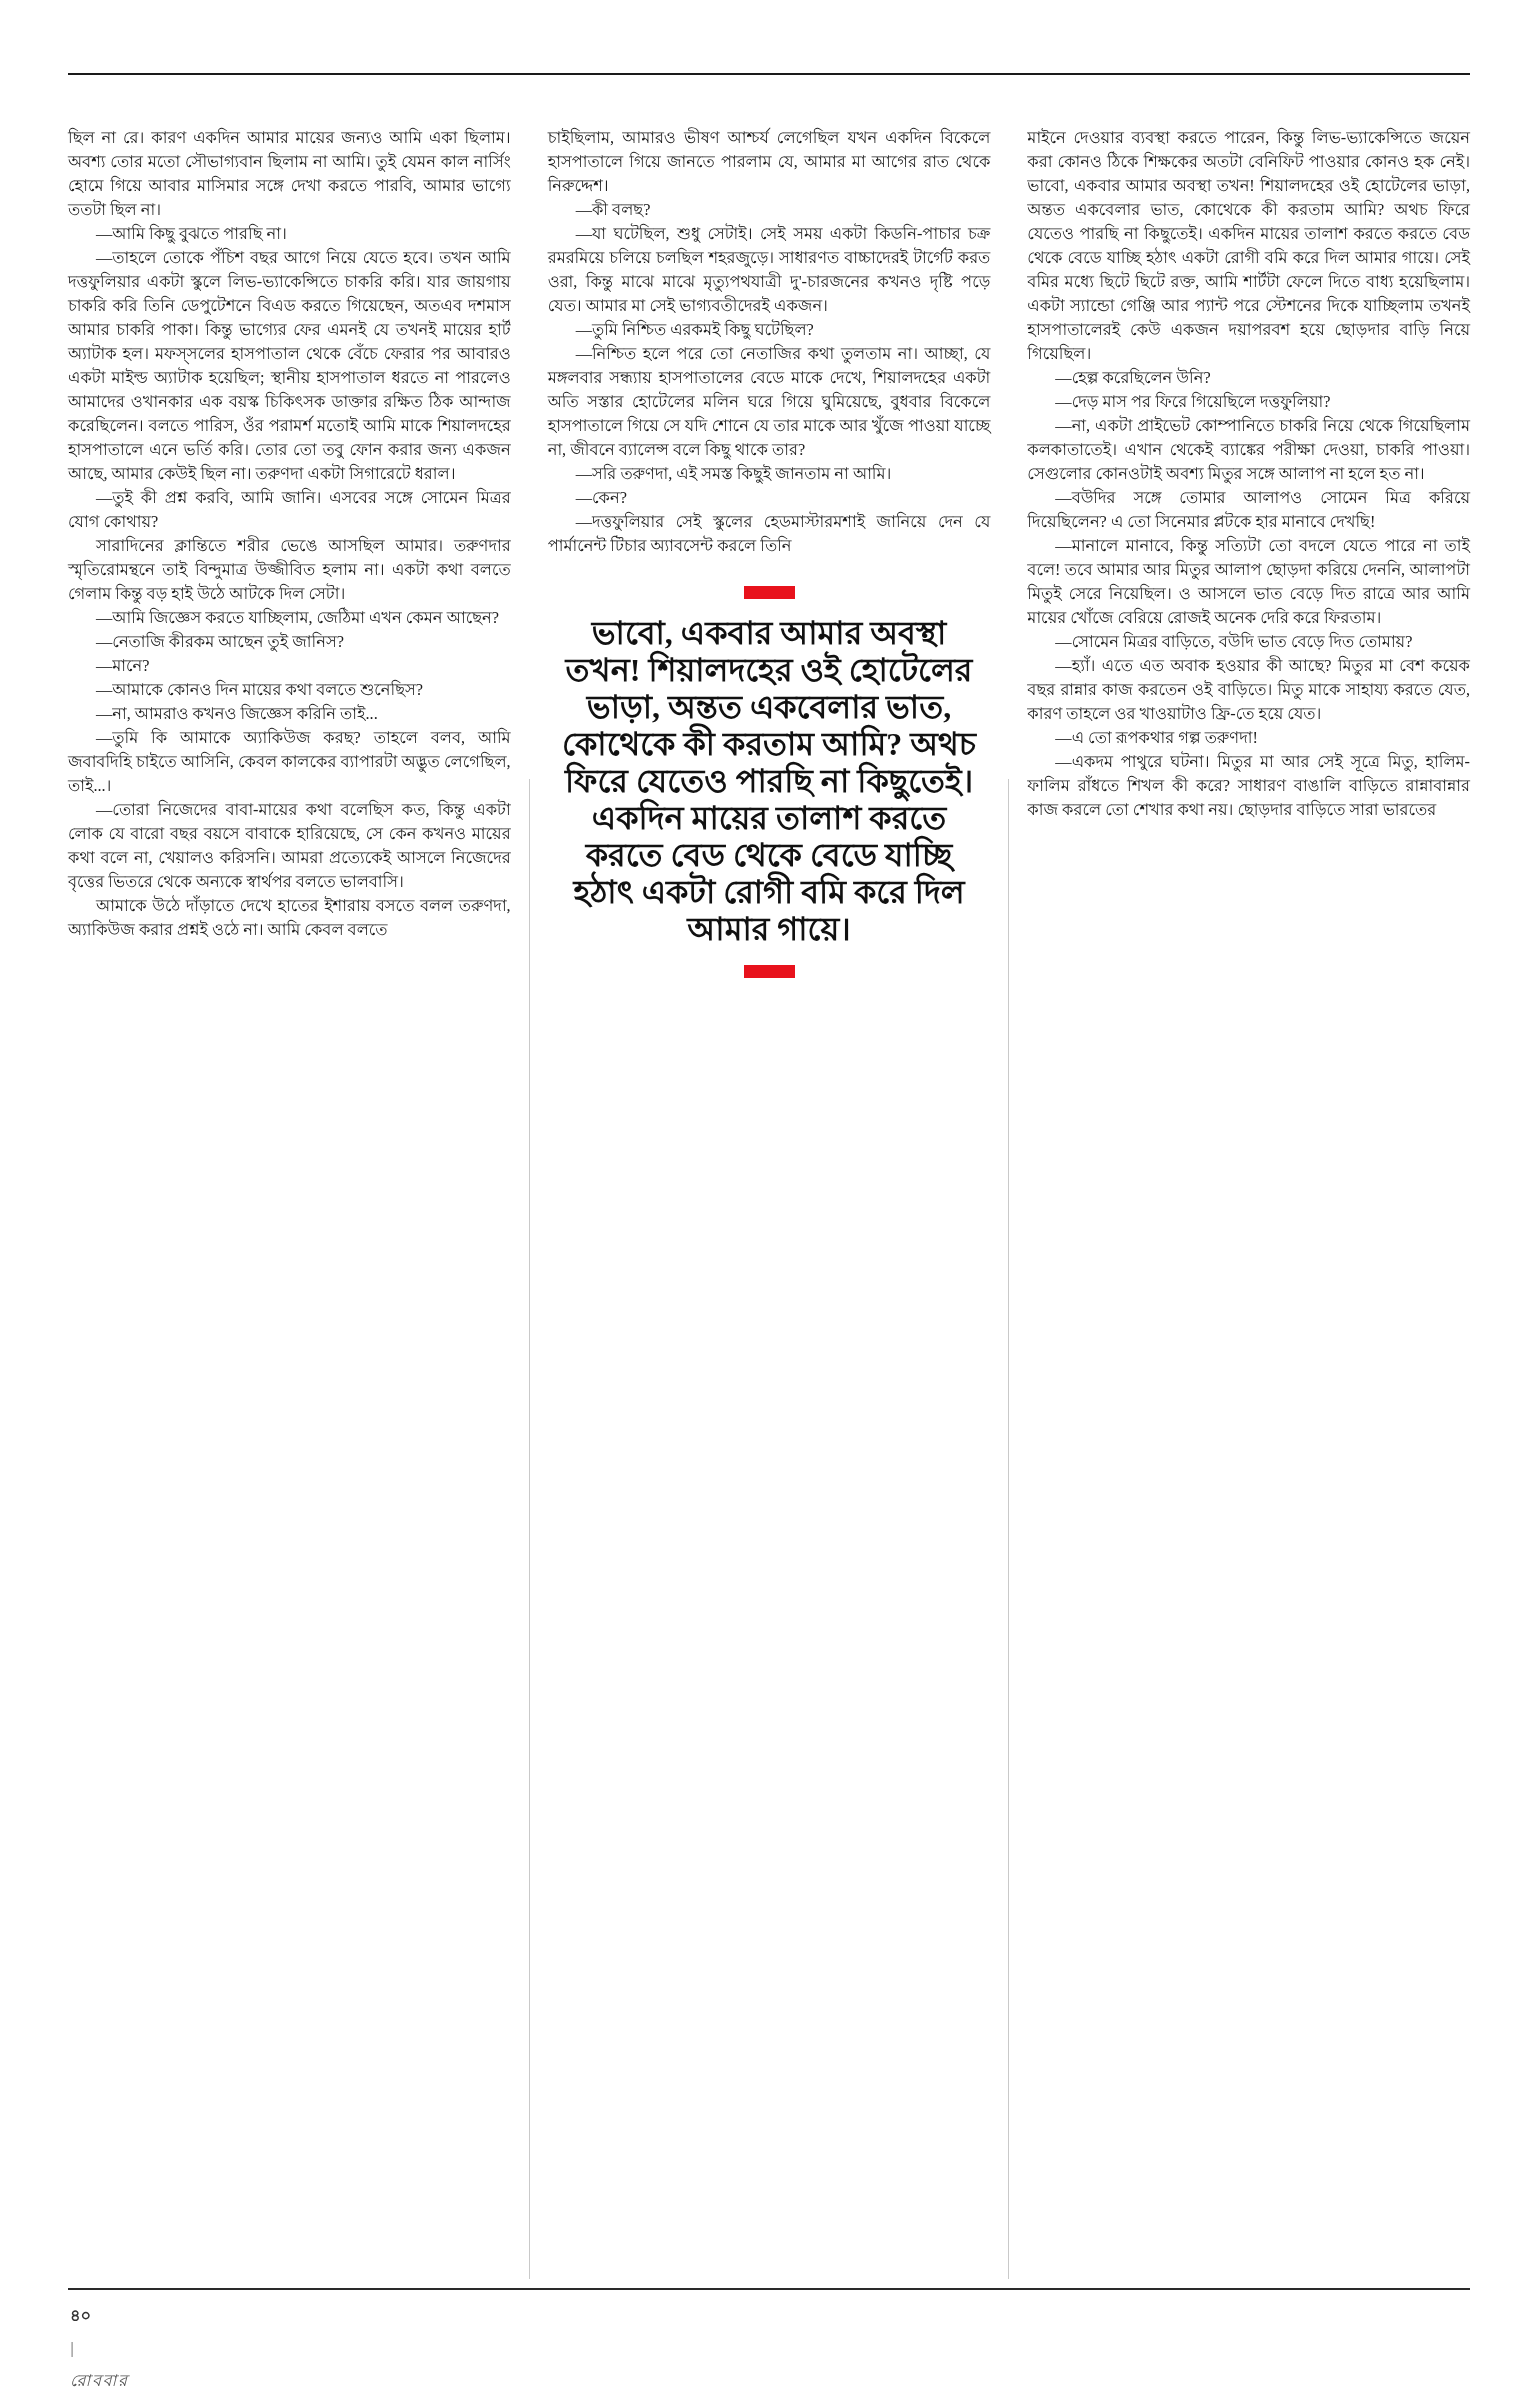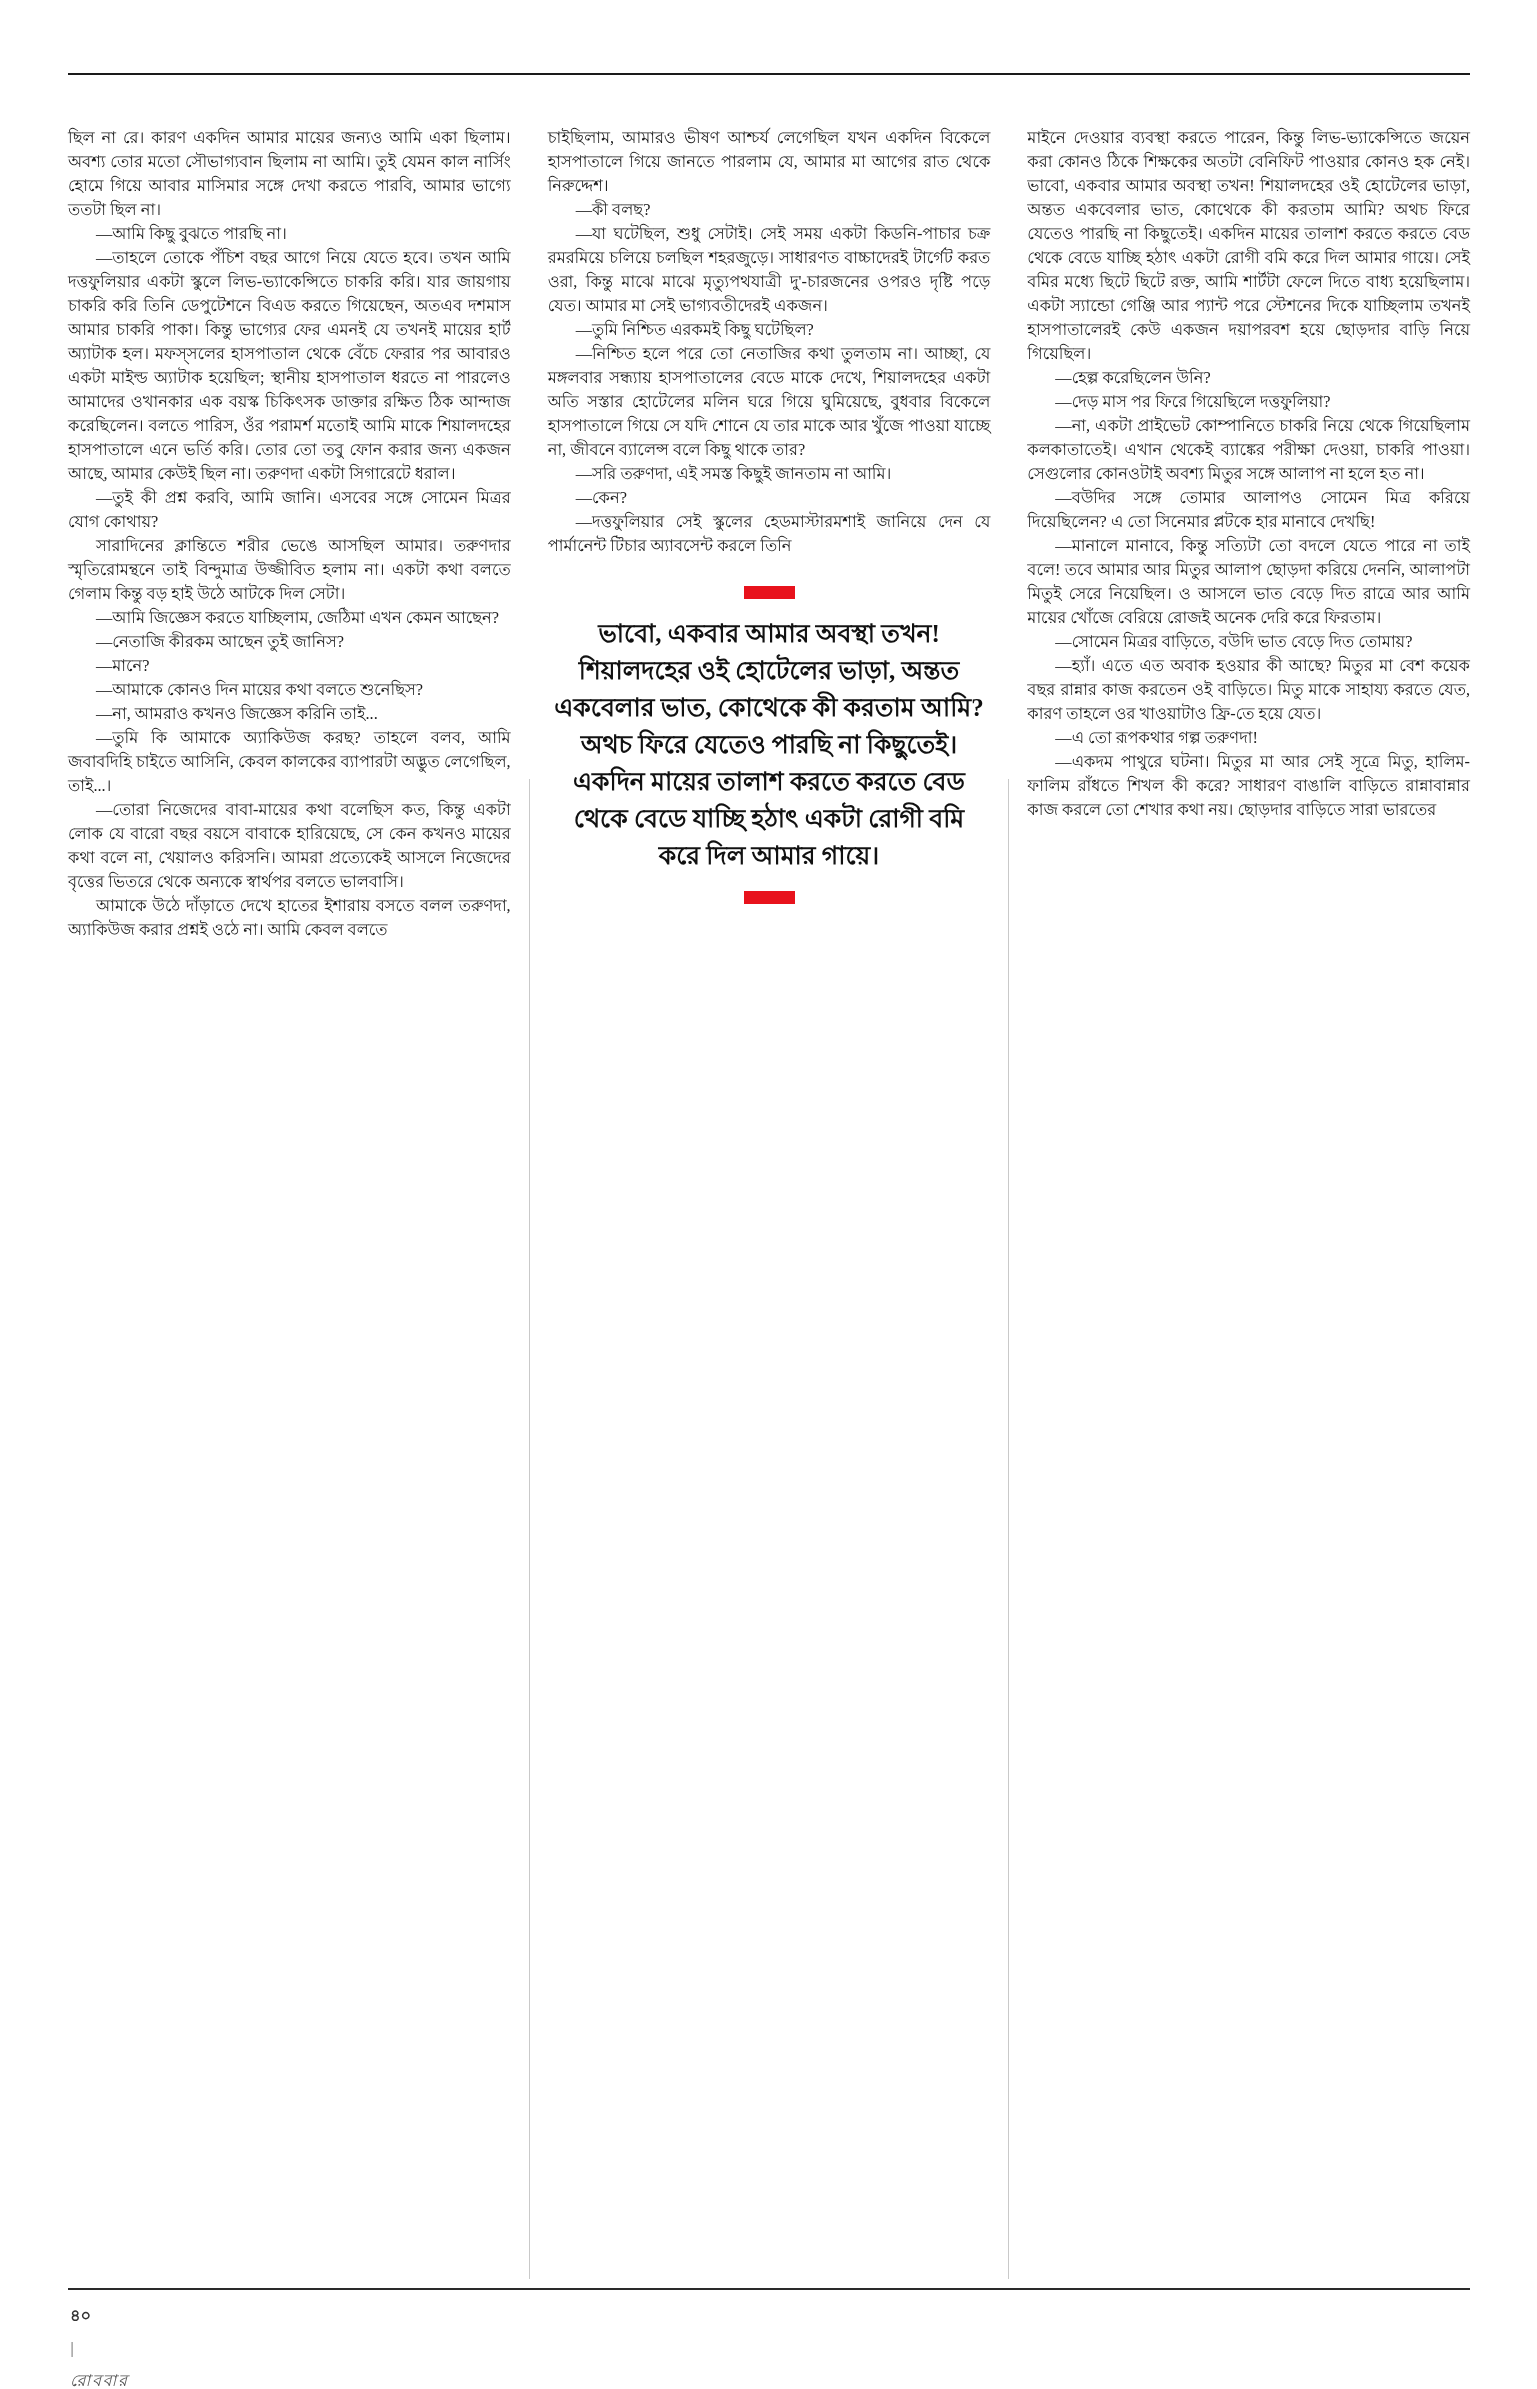--- a/index.html
+++ b/index.html
@@ -33,21 +33,21 @@
     margin-top:28px;
     text-align:center;
     padding:0 6.2px;
   }
   .pq-bar {
     width:51px; height:13px;
     background:#e8121c;
     margin:0 auto;
   }
   .pq-text {
-    font-size:25px;
+    font-size:32px;
     line-height:37px;
     font-weight:bold;
     color:#111111;
     margin:15.5px 0 17px 0;
     text-align:center;
   }
   .divider {
     position:absolute;
     top:779px;
     width:0.8px;
@@ -91,21 +91,21 @@
       <p>—আমাকে কোনও দিন মায়ের কথা বলতে শুনেছিস?</p>
       <p>—না, আমরাও কখনও জিজ্ঞেস করিনি তাই...</p>
       <p>—তুমি কি আমাকে অ্যাকিউজ করছ? তাহলে বলব, আমি জবাবদিহি চাইতে আসিনি, কেবল কালকের ব্যাপারটা অদ্ভুত লেগেছিল, তাই...।</p>
       <p>—তোরা নিজেদের বাবা-মায়ের কথা বলেছিস কত, কিন্তু একটা লোক যে বারো বছর বয়সে বাবাকে হারিয়েছে, সে কেন কখনও মায়ের কথা বলে না, খেয়ালও করিসনি। আমরা প্রত্যেকেই আসলে নিজেদের বৃত্তের ভিতরে থেকে অন্যকে স্বার্থপর বলতে ভালবাসি।</p>
       <p>আমাকে উঠে দাঁড়াতে দেখে হাতের ইশারায় বসতে বলল তরুণদা, অ্যাকিউজ করার প্রশ্নই ওঠে না। আমি কেবল বলতে</p>
     </div>
 
     <div class="col">
       <p class="cont">চাইছিলাম, আমারও ভীষণ আশ্চর্য লেগেছিল যখন একদিন বিকেলে হাসপাতালে গিয়ে জানতে পারলাম যে, আমার মা আগের রাত থেকে নিরুদ্দেশ।</p>
       <p>—কী বলছ?</p>
-      <p>—যা ঘটেছিল, শুধু সেটাই। সেই সময় একটা কিডনি-পাচার চক্র রমরমিয়ে চলিয়ে চলছিল শহরজুড়ে। সাধারণত বাচ্চাদেরই টার্গেট করত ওরা, কিন্তু মাঝে মাঝে মৃত্যুপথযাত্রী দু'-চারজনের ওপরও দৃষ্টি পড়ে যেত। আমার মা সেই ভাগ্যবতীদেরই একজন।</p>
+      <p>—যা ঘটেছিল, শুধু সেটাই। সেই সময় একটা কিডনি-পাচার চক্র রমরমিয়ে চলিয়ে চলছিল শহরজুড়ে। সাধারণত বাচ্চাদেরই টার্গেট করত ওরা, কিন্তু মাঝে মাঝে মৃত্যুপথযাত্রী দু'-চারজনের কখনও দৃষ্টি পড়ে যেত। আমার মা সেই ভাগ্যবতীদেরই একজন।</p>
       <p>—তুমি নিশ্চিত এরকমই কিছু ঘটেছিল?</p>
       <p>—নিশ্চিত হলে পরে তো নেতাজির কথা তুলতাম না। আচ্ছা, যে মঙ্গলবার সন্ধ্যায় হাসপাতালের বেডে মাকে দেখে, শিয়ালদহের একটা অতি সস্তার হোটেলের মলিন ঘরে গিয়ে ঘুমিয়েছে, বুধবার বিকেলে হাসপাতালে গিয়ে সে যদি শোনে যে তার মাকে আর খুঁজে পাওয়া যাচ্ছে না, জীবনে ব্যালেন্স বলে কিছু থাকে তার?</p>
       <p>—সরি তরুণদা, এই সমস্ত কিছুই জানতাম না আমি।</p>
       <p>—কেন?</p>
       <p>—দত্তফুলিয়ার সেই স্কুলের হেডমাস্টারমশাই জানিয়ে দেন যে পার্মানেন্ট টিচার অ্যাবসেন্ট করলে তিনি</p>
 
       <div class="pullquote">
         <div class="pq-bar"></div>
         <div class="pq-text">ভাবো, একবার আমার অবস্থা তখন! শিয়ালদহের ওই হোটেলের ভাড়া, অন্তত একবেলার ভাত, কোথেকে কী করতাম আমি? অথচ ফিরে যেতেও পারছি না কিছুতেই। একদিন মায়ের তালাশ করতে করতে বেড থেকে বেডে যাচ্ছি হঠাৎ একটা রোগী বমি করে দিল আমার গায়ে।</div>
         <div class="pq-bar"></div>

